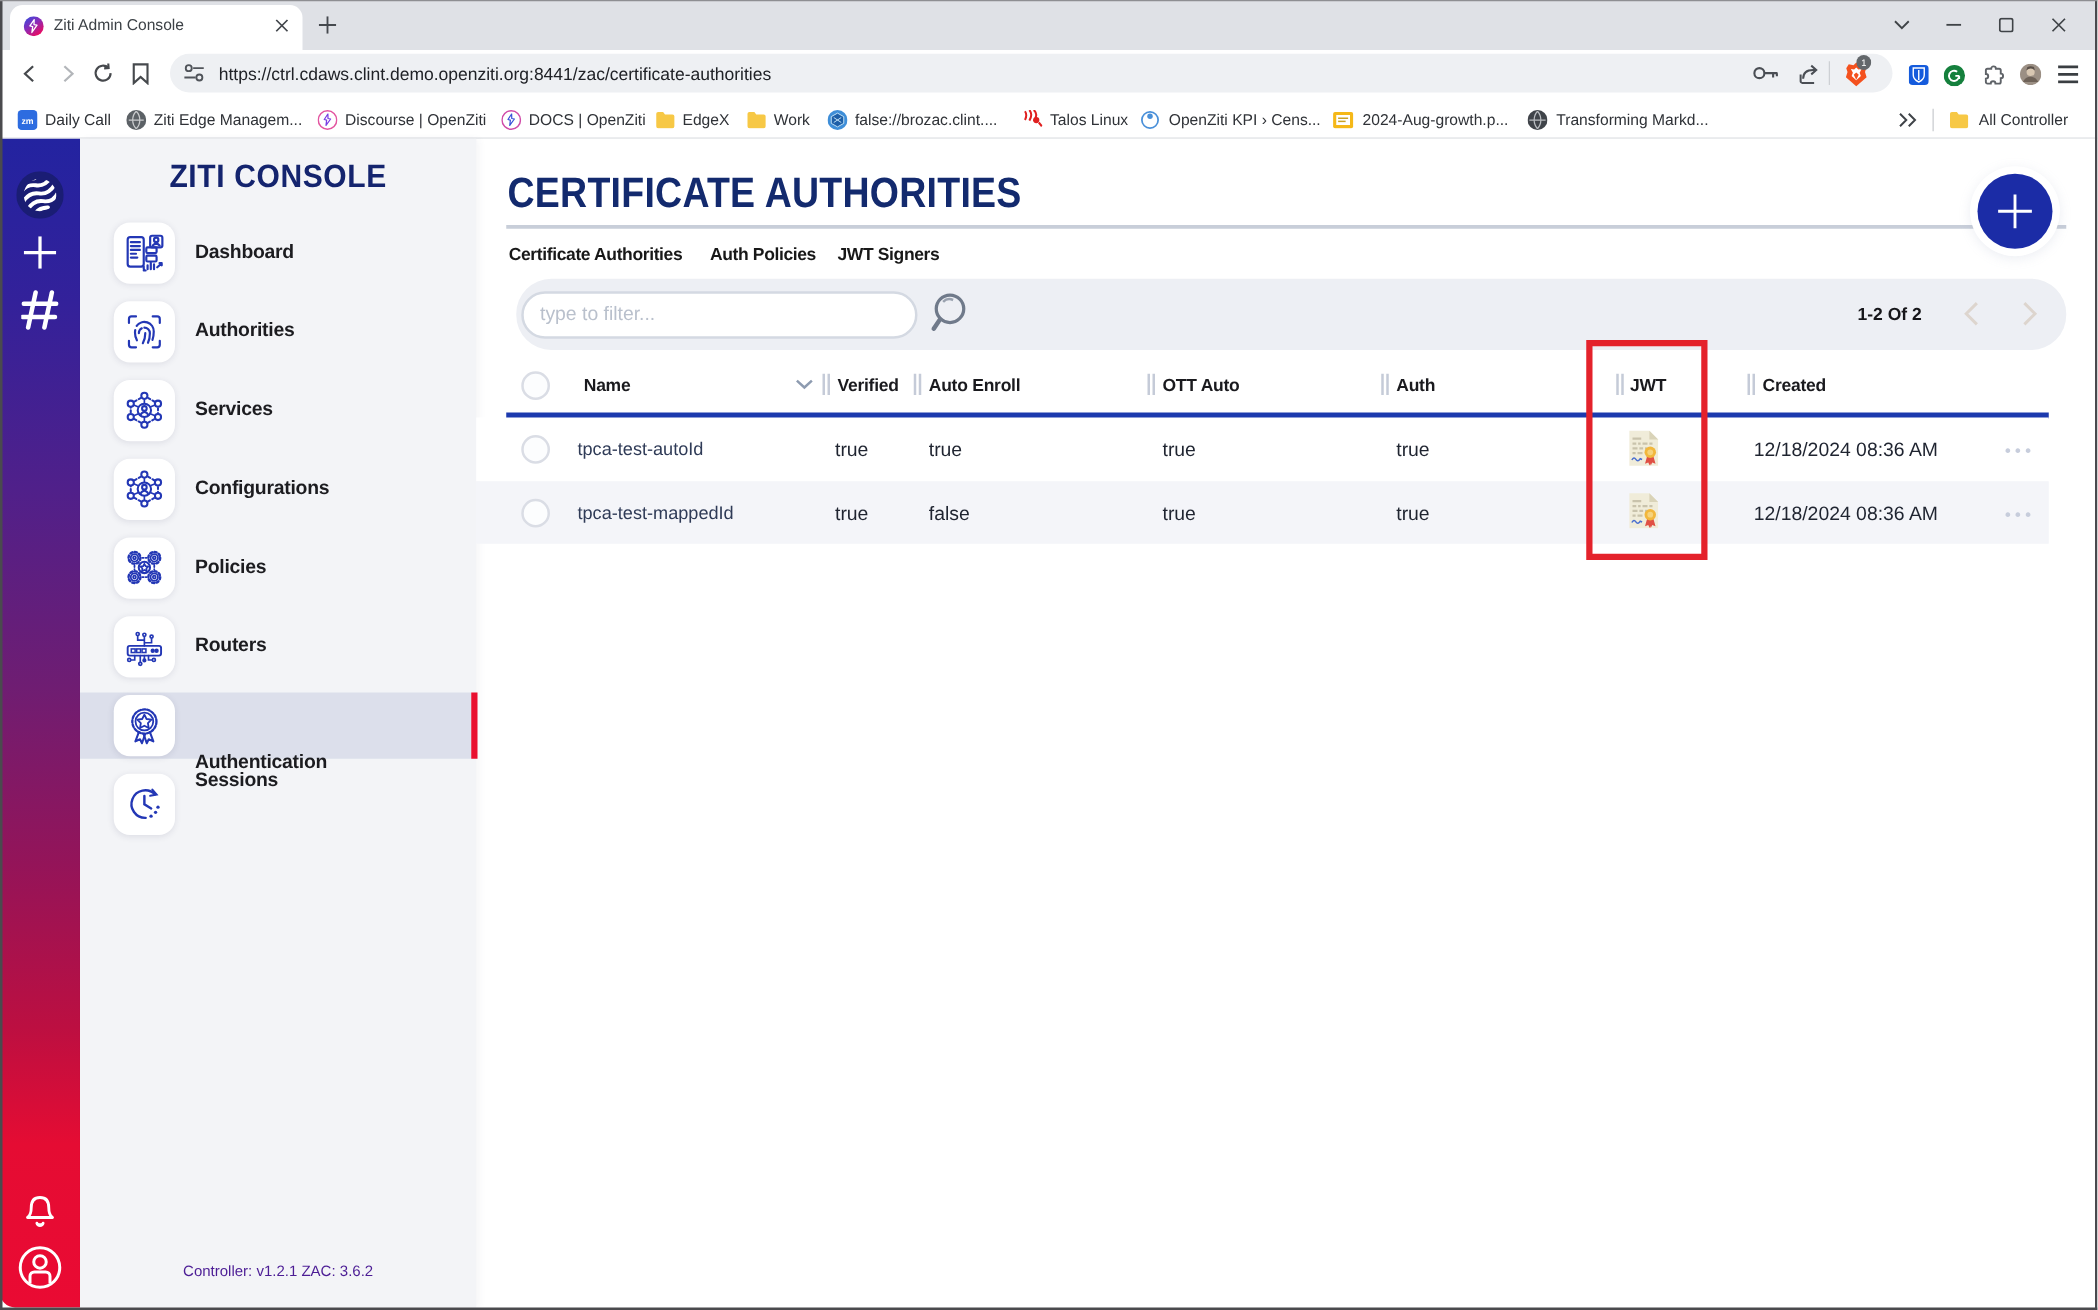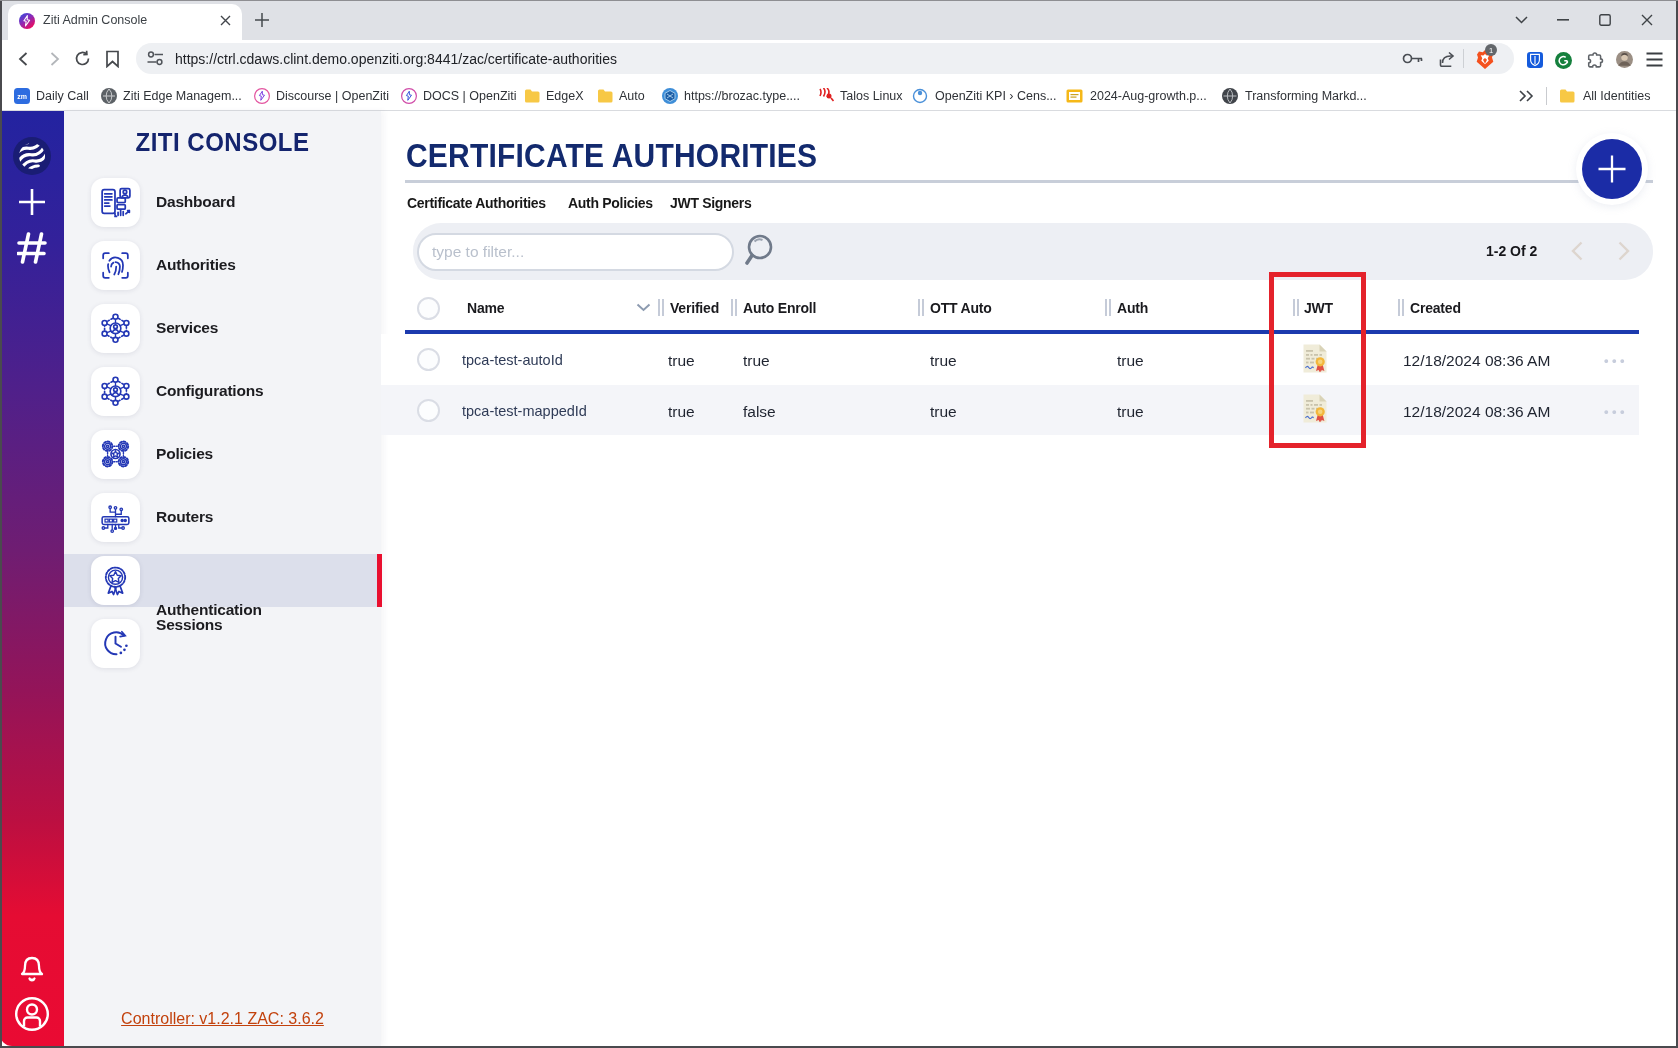--- a/index.html
+++ b/index.html
@@ -20,21 +20,21 @@
 
 #pagebg { position:absolute; left:0; top:111px; width:1678px; height:935px; background:#fff; }
 #rail { position:absolute; left:0; top:111px; width:64px; height:935px; border-bottom-left-radius:12px;
   background:linear-gradient(180deg,#2323a0 0%,#33219a 14%,#50208a 30%,#6f1d72 47%,#941459 62%,#bc0f41 76%,#e50c33 86%,#ea0a33 100%); }
 #nav { position:absolute; left:64px; top:111px; width:317px; height:935px; background:#f3f4f7; box-shadow:3px 0 6px rgba(60,60,90,0.05); }
 #navtitle { position:absolute; left:64px; top:127px; width:317px; text-align:center; font-size:24px; font-weight:bold; letter-spacing:0.5px; color:#14246e; transform:scaleY(1.08); transform-origin:50% 0; }
 .tile { position:absolute; left:91px; width:49px; height:49px; background:#fff; border-radius:13px; box-shadow:0 1px 5px rgba(40,40,80,0.10); }
 .navlabel { position:absolute; left:156px; font-size:15.5px; font-weight:bold; letter-spacing:-0.2px; color:#1c1c20; }
 #selband { position:absolute; left:64px; top:554px; width:313px; height:53px; background:#dcdfeb; }
 #selbar { position:absolute; left:377px; top:554px; width:5px; height:53px; background:#e90f2f; }
-#navfooter { position:absolute; left:64px; top:1010px; width:317px; text-align:center; font-size:16px; color:#c2410c;text-decoration:underline; }
+#navfooter { position:absolute; left:64px; top:1010px; width:317px; text-align:center; font-size:12px; color:#4c1d95; }
 
 
 #heading { position:absolute; left:406px; top:136px; font-size:30px; font-weight:bold; letter-spacing:0.2px; color:#132a6e; transform:scaleY(1.13); transform-origin:0 0; }
 #hr1 { position:absolute; left:405px; top:180px; width:1248px; height:3px; background:#c8ced9; }
 #plusbtn { position:absolute; left:1582px; top:139px; width:60px; height:60px; border-radius:50%; background:#1b2ca6; box-shadow:0 0 0 6px #fff, 0 2px 9px 6px rgba(150,160,190,0.18); }
 .tabitem { position:absolute; top:195px; font-size:14px; font-weight:bold; letter-spacing:-0.3px; color:#181818; }
 
 #filterbar { position:absolute; left:413px; top:223px; width:1240px; height:57px; border-radius:28px; background:#edeff4; }
 #searchpill { position:absolute; left:417px; top:233px; width:317px; height:38px; border-radius:19px; background:#fff; border:2px solid #d4d9e2; }
 #searchph { position:absolute; left:432px; top:243px; font-size:15.5px; color:#b9c0cc; }
@@ -177,27 +177,27 @@
     <path d="M8.3 3.2 L5.4 7.6 L7.3 8.1 L6.8 12.3 L10.5 7.2 L8.4 6.8 Z" fill="none" stroke="#3b55d9" stroke-width="1" stroke-linejoin="round"></path>
   </svg>
 <div class="bmlabel" style="left:423px">DOCS | OpenZiti</div>
 <svg class="abs" style="left:524px;top:89px" width="16" height="14" viewBox="0 0 16 14">
     <path d="M1 2 a1.5 1.5 0 0 1 1.5-1.5 h4 l1.5 2 h6 a1.5 1.5 0 0 1 1.5 1.5 v8 a1.5 1.5 0 0 1-1.5 1.5 h-11.5 a1.5 1.5 0 0 1-1.5-1.5 z" fill="#f7c845"></path>
   </svg>
 <div class="bmlabel" style="left:546px">EdgeX</div>
 <svg class="abs" style="left:597px;top:89px" width="16" height="14" viewBox="0 0 16 14">
     <path d="M1 2 a1.5 1.5 0 0 1 1.5-1.5 h4 l1.5 2 h6 a1.5 1.5 0 0 1 1.5 1.5 v8 a1.5 1.5 0 0 1-1.5 1.5 h-11.5 a1.5 1.5 0 0 1-1.5-1.5 z" fill="#f7c845"></path>
   </svg>
-<div class="bmlabel" style="left:619px">Auto</div>
+<div class="bmlabel" style="left:619px">Work</div>
 <svg class="abs" style="left:662px;top:88px" width="16" height="16" viewBox="0 0 16 16">
     <circle cx="8" cy="8" r="8" fill="#3e8ed8"></circle>
     <path d="M8 2.5 L13 5.3 V10.7 L8 13.5 L3 10.7 V5.3 Z" fill="#1d5fa8" stroke="#bfe0f5" stroke-width="0.8"></path>
     <path d="M5 6 L11 10 M11 6 L5 10" stroke="#bfe0f5" stroke-width="0.8"></path>
   </svg>
-<div class="bmlabel" style="left:684px">https://brozac.type....</div>
+<div class="bmlabel" style="left:684px">false://brozac.clint....</div>
 <svg class="abs" style="left:818px;top:88px" width="16" height="16" viewBox="0 0 16 16">
     <g stroke="#e02020" stroke-width="1.6" fill="none">
       <path d="M2 8 q2-4 0-7 M5.5 8.5 q3-5 0-8.5 M9 9 q4-5.5 0-9"></path>
     </g>
     <circle cx="11" cy="8" r="2.5" fill="#e02020"></circle>
     <path d="M13 10 l2.5 3" stroke="#e02020" stroke-width="1.6"></path>
   </svg>
 <div class="bmlabel" style="left:840px">Talos Linux</div>
 <svg class="abs" style="left:912px;top:88px" width="16" height="16" viewBox="0 0 16 16">
     <circle cx="8" cy="8" r="6.5" fill="none" stroke="#4a90d9" stroke-width="1.4"></circle>
@@ -216,21 +216,21 @@
     <path d="M1.5 8 h13 M8 1 a10.5 10.5 0 0 1 0 14 M8 1 a10.5 10.5 0 0 0 0 14" stroke="#b9bcc0" stroke-width="1" fill="none"></path>
   </svg>
 <div class="bmlabel" style="left:1245px">Transforming Markd...</div>
 <svg class="abs" style="left:1518px;top:90px" width="16" height="12" viewBox="0 0 16 12">
     <path d="M2 1 L7 6 L2 11 M9 1 L14 6 L9 11" stroke="#3f4348" stroke-width="1.6" fill="none"></path>
   </svg>
 <div class="abs" style="left:1546px;top:87px;width:1px;height:18px;background:#c9cbcf"></div>
 <svg class="abs" style="left:1559px;top:89px" width="16" height="14" viewBox="0 0 16 14">
     <path d="M1 2 a1.5 1.5 0 0 1 1.5-1.5 h4 l1.5 2 h6 a1.5 1.5 0 0 1 1.5 1.5 v8 a1.5 1.5 0 0 1-1.5 1.5 h-11.5 a1.5 1.5 0 0 1-1.5-1.5 z" fill="#f7c845"></path>
   </svg>
-<div class="bmlabel" style="left:1583px">All Identities</div>
+<div class="bmlabel" style="left:1583px">All Controller</div>
 
 <div id="pagebg"></div>
 <div id="rail"></div>
 
 <svg class="abs" style="left:13px;top:137px" width="38" height="38" viewBox="0 0 38 38">
   <circle cx="19" cy="19" r="19" fill="#1a1d74"></circle>
   <clipPath id="logoclip">
       <circle cx="19" cy="19" r="13"></circle>
     </clipPath>
   <g clip-path="url(#logoclip)" fill="none" stroke="#fff" stroke-width="3.1" stroke-linecap="round" transform="rotate(-18 19 19)">

